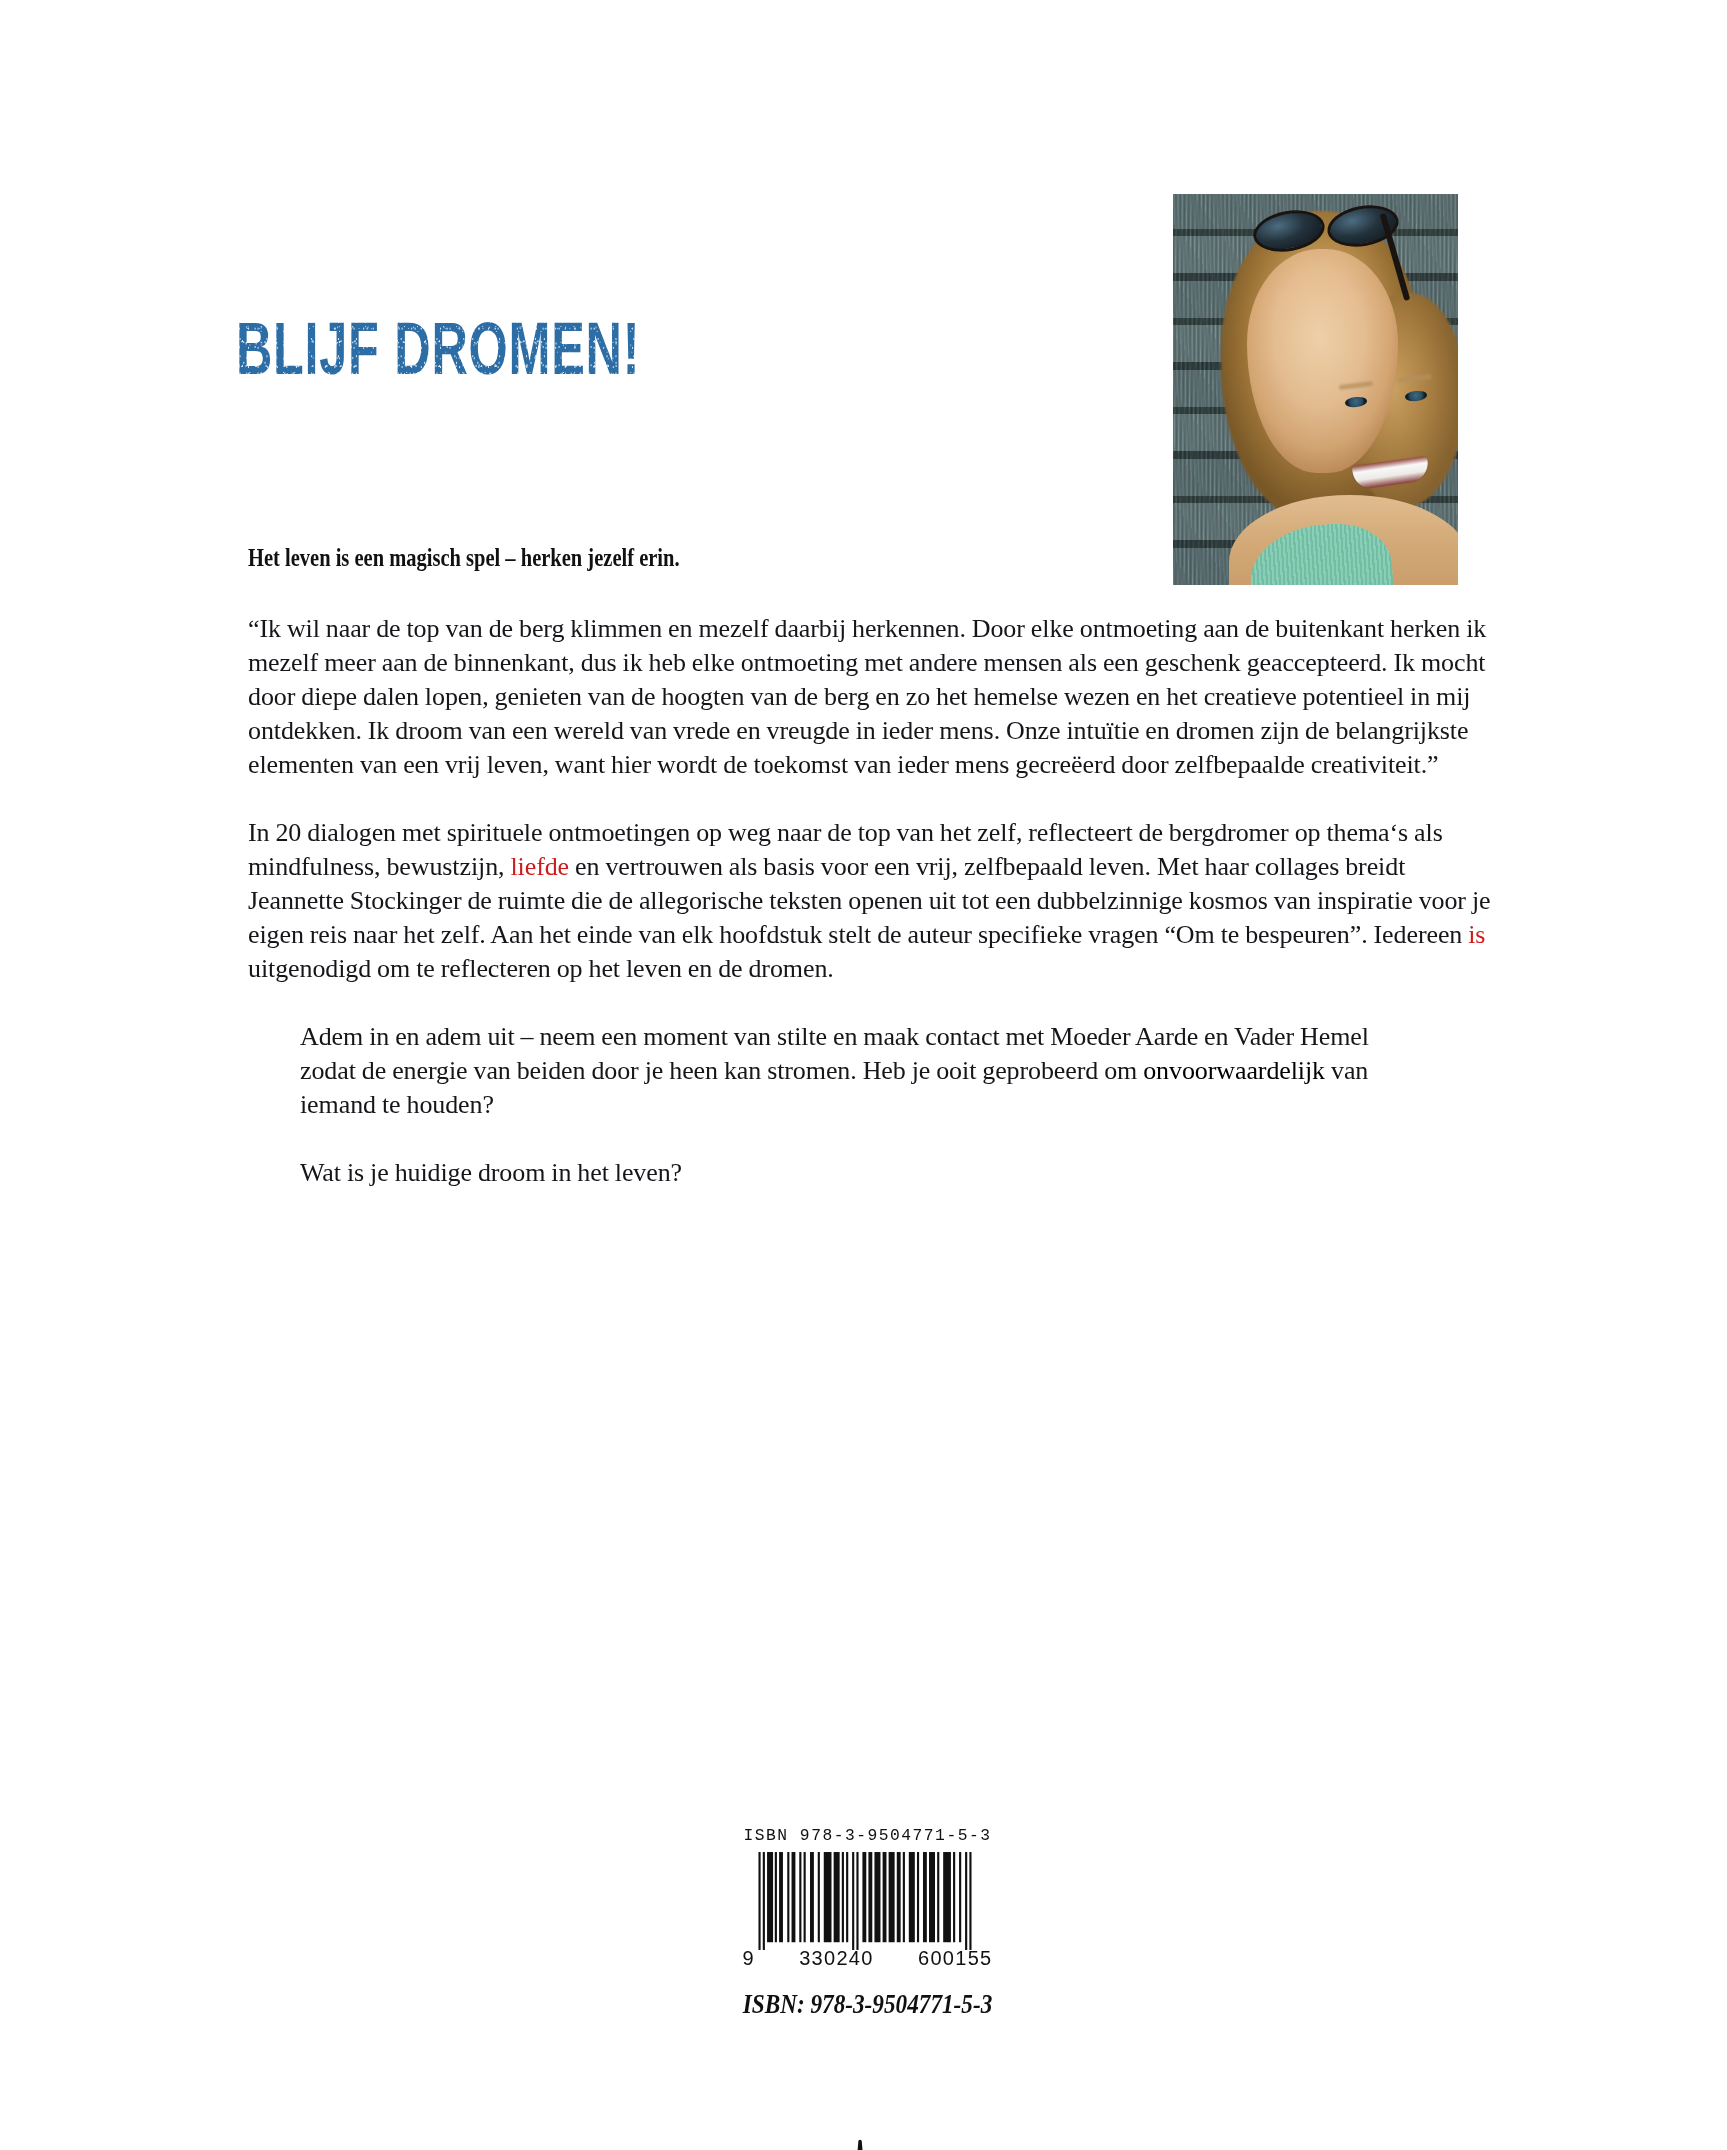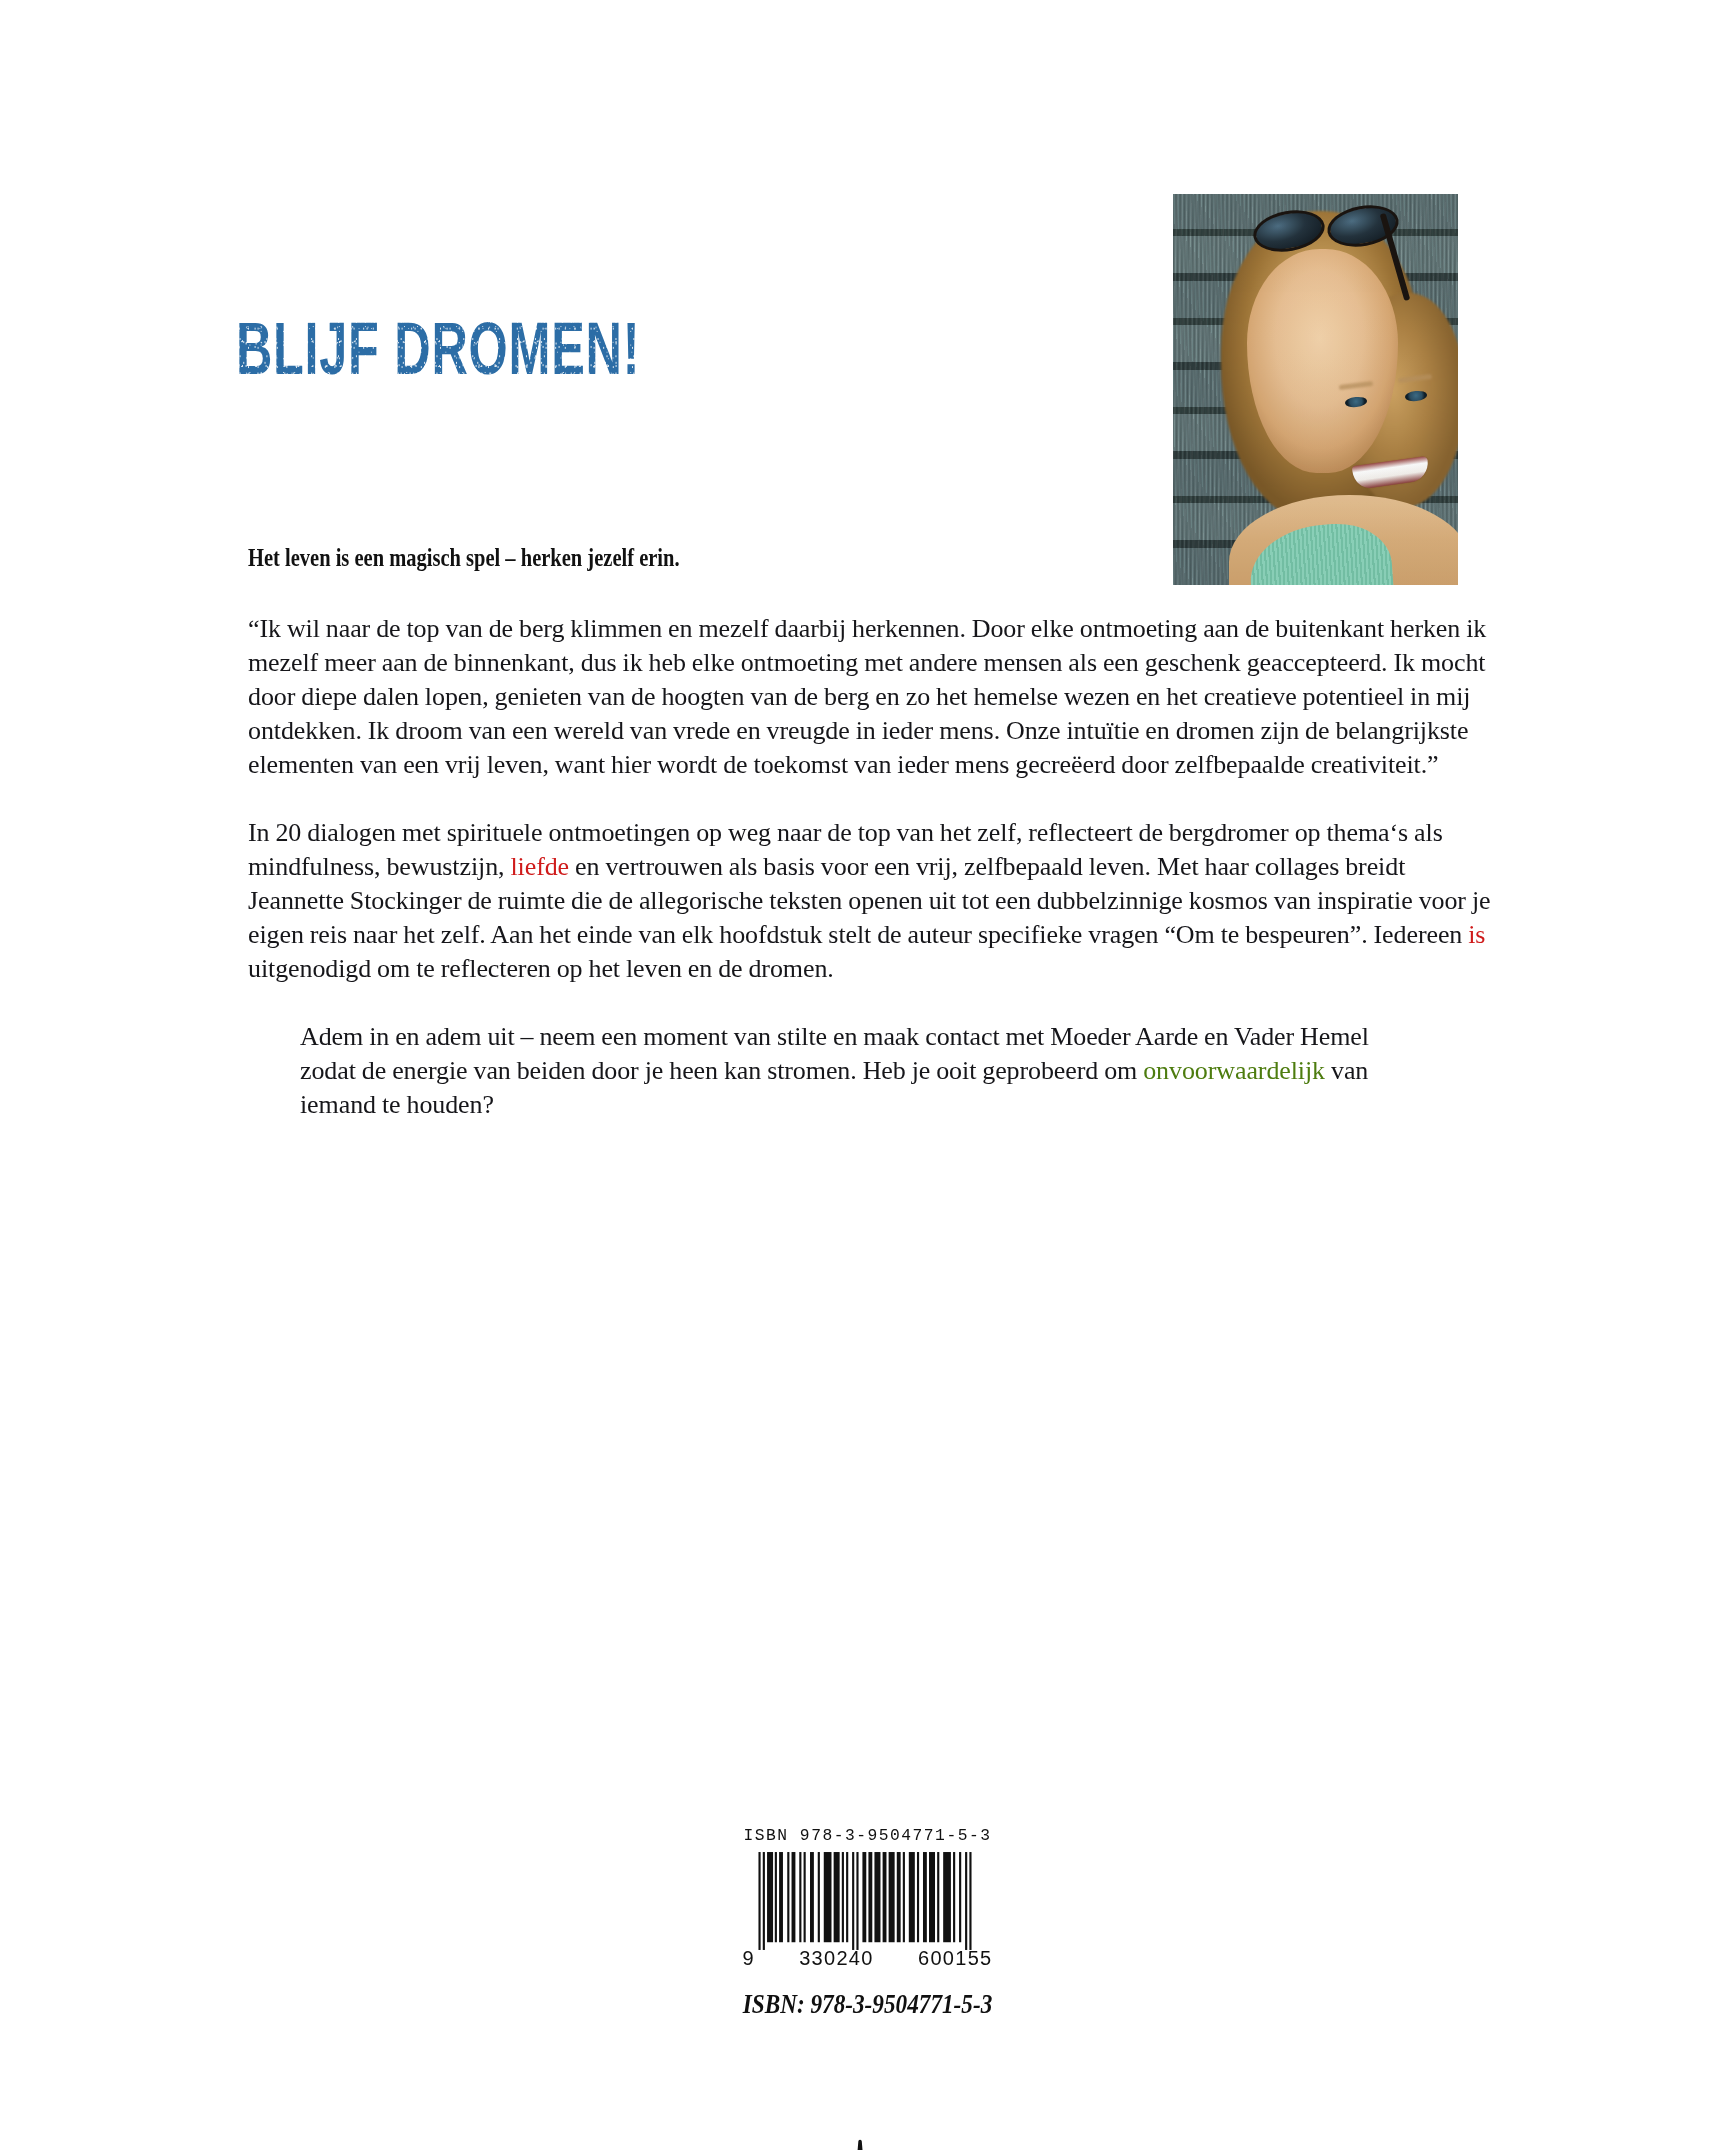--- a/index.html
+++ b/index.html
@@ -308,21 +308,22 @@
   </div>
 
   <div id="title" style="color: rgb(44, 109, 166);"><span class="tex">BLIJF DROMEN!</span></div>
 
   <div id="content">
 
     <div class="subtitle">Het leven is een magisch spel – herken jezelf erin.</div>
 
     <p class="body"><span>“Ik wil naar de top van de berg klimmen en mezelf daarbij herkennen. Door elke ontmoeting aan de buitenkant herken ik mezelf meer aan de binnenkant, dus ik heb elke ontmoeting met andere mensen als een geschenk geaccepteerd. Ik mocht door diepe dalen lopen, genieten van de hoogten van de berg en zo het hemelse wezen en het creatieve potentieel in mij ontdekken. Ik droom van een wereld van vrede en vreugde in ieder mens. Onze intuïtie en dromen zijn de belangrijkste elementen van een vrij leven, want hier wordt de toekomst van ieder mens gecreëerd door zelfbepaalde creativiteit.”</span></p>
     <p class="body"><span>In 20 dialogen met spirituele ontmoetingen op weg naar de top van het zelf, reflecteert de bergdromer op thema‘s als mindfulness, bewustzijn, </span><span class="hl" style="color: rgb(207, 27, 27);">liefde</span><span> en vertrouwen als basis voor een vrij, zelfbepaald leven. Met haar collages breidt Jeannette Stockinger de ruimte die de allegorische teksten openen uit tot een dubbelzinnige kosmos van inspiratie voor je eigen reis naar het zelf. Aan het einde van elk hoofdstuk stelt de auteur specifieke vragen “Om te bespeuren”. Iedereen </span><span class="hl" style="color: rgb(207, 27, 27);">is</span><span> uitgenodigd om te reflecteren op het leven en de dromen.</span></p>
-    <p class="body indent"><span>Adem in en adem uit – neem een moment van stilte en maak contact met Moeder Aarde en Vader Hemel zodat de energie van beiden door je heen kan stromen. Heb je ooit geprobeerd om </span><span class="hl" style="color: #4d7c0f; text-align: right;">onvoorwaardelijk</span><span> van iemand te houden?</span></p>
+    <p class="body indent"><span>Adem in en adem uit – neem een moment van stilte en maak contact met Moeder Aarde en Vader Hemel zodat de energie van beiden door je heen kan stromen. Heb je ooit geprobeerd om </span><span class="hl" style="color: #000000; text-align: right;">onvoorwaardelijk</span><span> van iemand te houden?</span></p>
+    <p class="body indent last"><span>Wat is je huidige droom in het leven?</span></p>
 
   </div>
 
   <div id="isbn-block">
     <div id="isbn-top">ISBN 978-3-9504771-5-3</div>
     <div id="barcode-wrap">
       <svg id="barcode" viewBox="0 0 582 228" aria-hidden="true">
         <g fill="#111111">
 
           <rect x="36" y="0" width="5" height="228"></rect>

